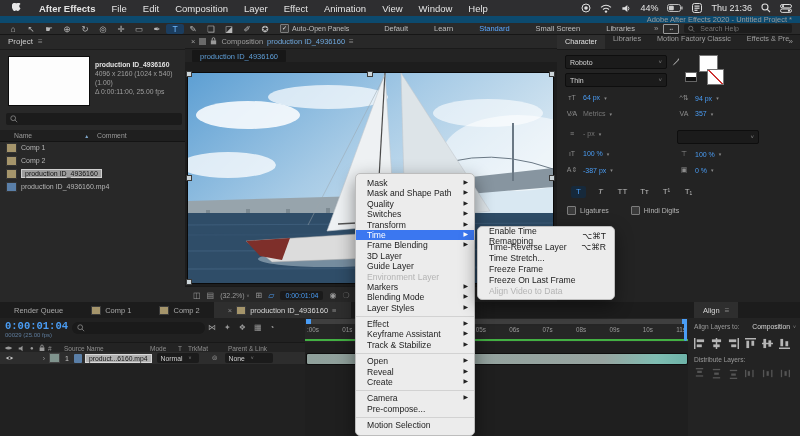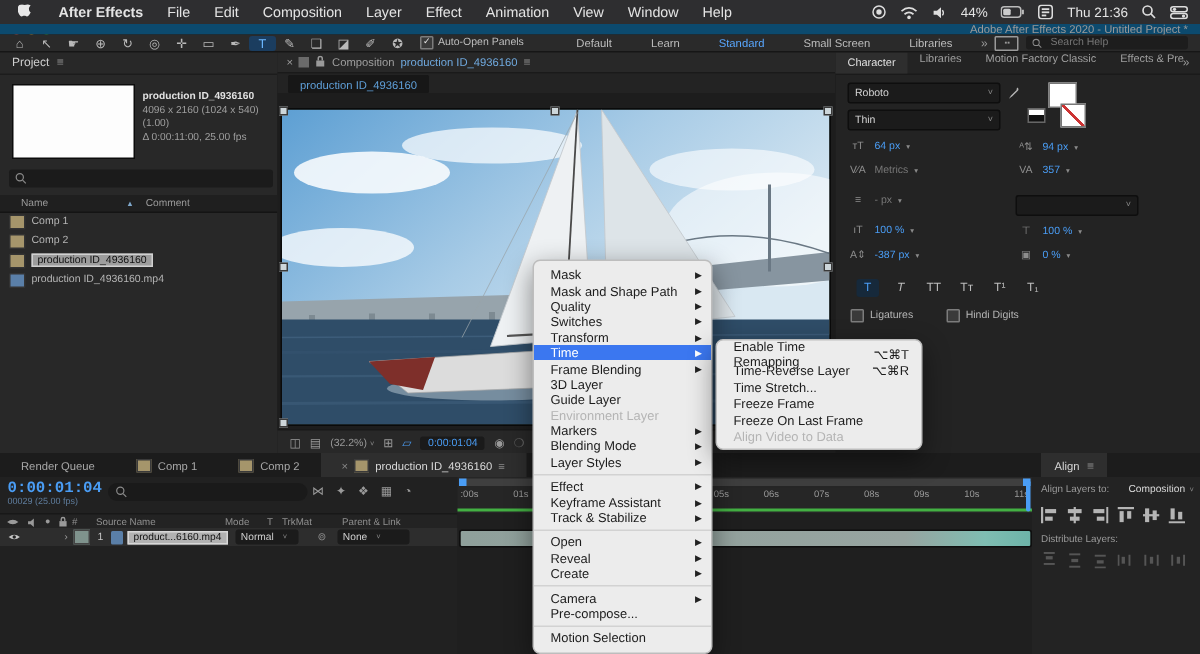--- a/index.html
+++ b/index.html
@@ -147,21 +147,21 @@
   #align-to{position:absolute;left:6px;top:21px;display:flex;align-items:center;gap:4px;width:102px;justify-content:space-between}
   #align-to .aval{color:#d8d8d8;font-size:6.8px}
   .icoline{position:absolute;left:6px;display:flex;gap:6px}
   .aico{width:11px;height:11px}
   .aico rect{fill:#b5b5b5}
   .icoline.dim .aico rect{fill:#555}
 
   
   #ctxmenu{left:355px;top:173px;width:118px;background:#ececec;border:1px solid #bdbdbd;border-radius:5px;
            box-shadow:0 6px 18px rgba(0,0,0,.45);padding:4px 0;z-index:60}
-  .ctx-item{height:10.4px;display:flex;align-items:center;font-size:8.6px;color:#1c1c1c;padding:0 6px 0 11px;position:relative}
+  .ctx-item{height:10.4px;display:flex;align-items:flex-start;font-size:8.6px;color:#1c1c1c;padding:0 6px 0 11px;position:relative}
   .ctx-item .ctx-arrow{margin-left:auto;font-size:6px;color:#222;visibility:hidden}
   .ctx-item.submenu .ctx-arrow{visibility:visible}
   .ctx-item.highlighted{background:#3b77f0;color:#fff}
   .ctx-item.highlighted .ctx-arrow{color:#fff}
   .ctx-item.disabled{color:#b4b4b4}
   .ctx-item.separator{height:1px;background:#d2d2d2;margin:2.5px 0;padding:0}
 
   #submenu{left:477px;top:226px;width:136px;background:#ececec;border:1px solid #bdbdbd;border-radius:5px;
            box-shadow:0 6px 18px rgba(0,0,0,.45);padding:3px 0;z-index:61}
   .sub-item{height:11px;display:flex;align-items:center;font-size:8.6px;color:#1c1c1c;padding:0 8px 0 11px}

